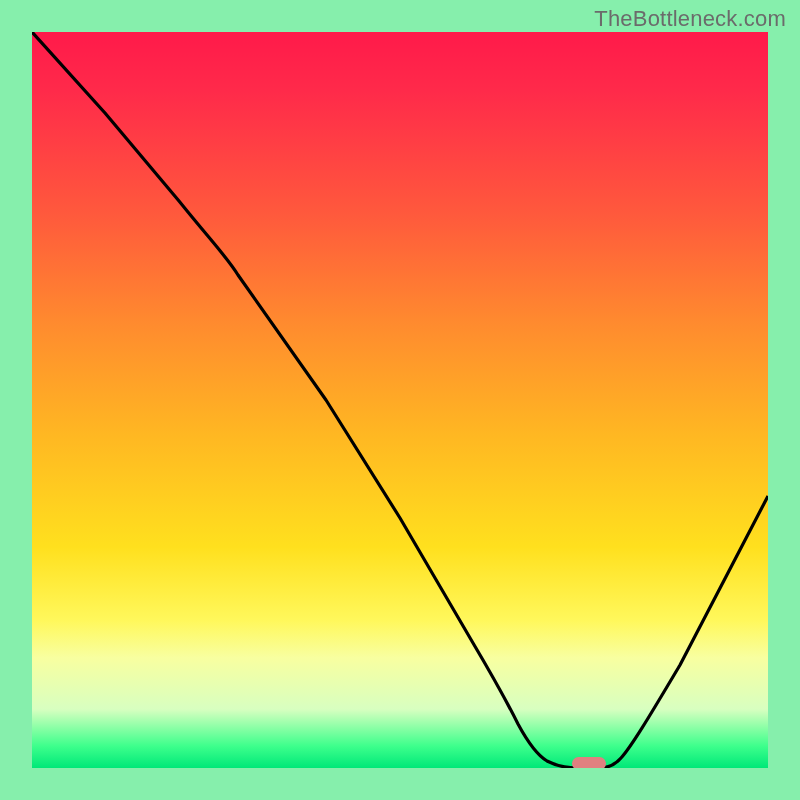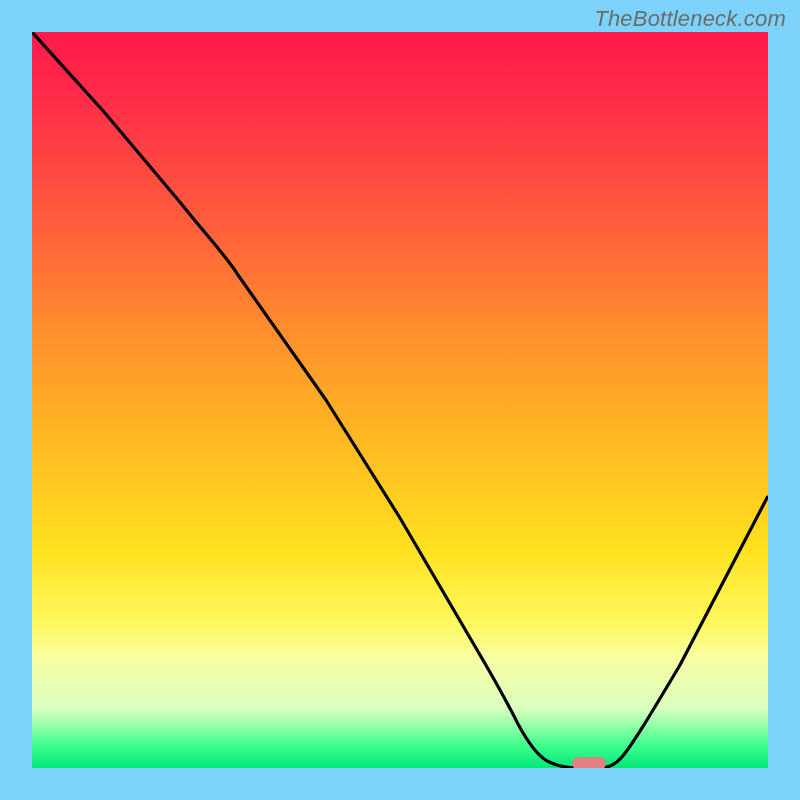--- a/index.html
+++ b/index.html
@@ -10,22 +10,21 @@
     position: relative;
     background: #000;
     font-family: Arial, sans-serif;
   }
   .frame {
     position: absolute;
     top: 0;
     left: 0;
     width: 800px;
     height: 800px;
-    background: #7dd3fc;
-    font-style: italic;
+    background: #86efac;
   }
   .plot-area {
     position: absolute;
     top: 32px;
     left: 32px;
     width: 736px;
     height: 736px;
     overflow: hidden;
   }
   .gradient-bg {

